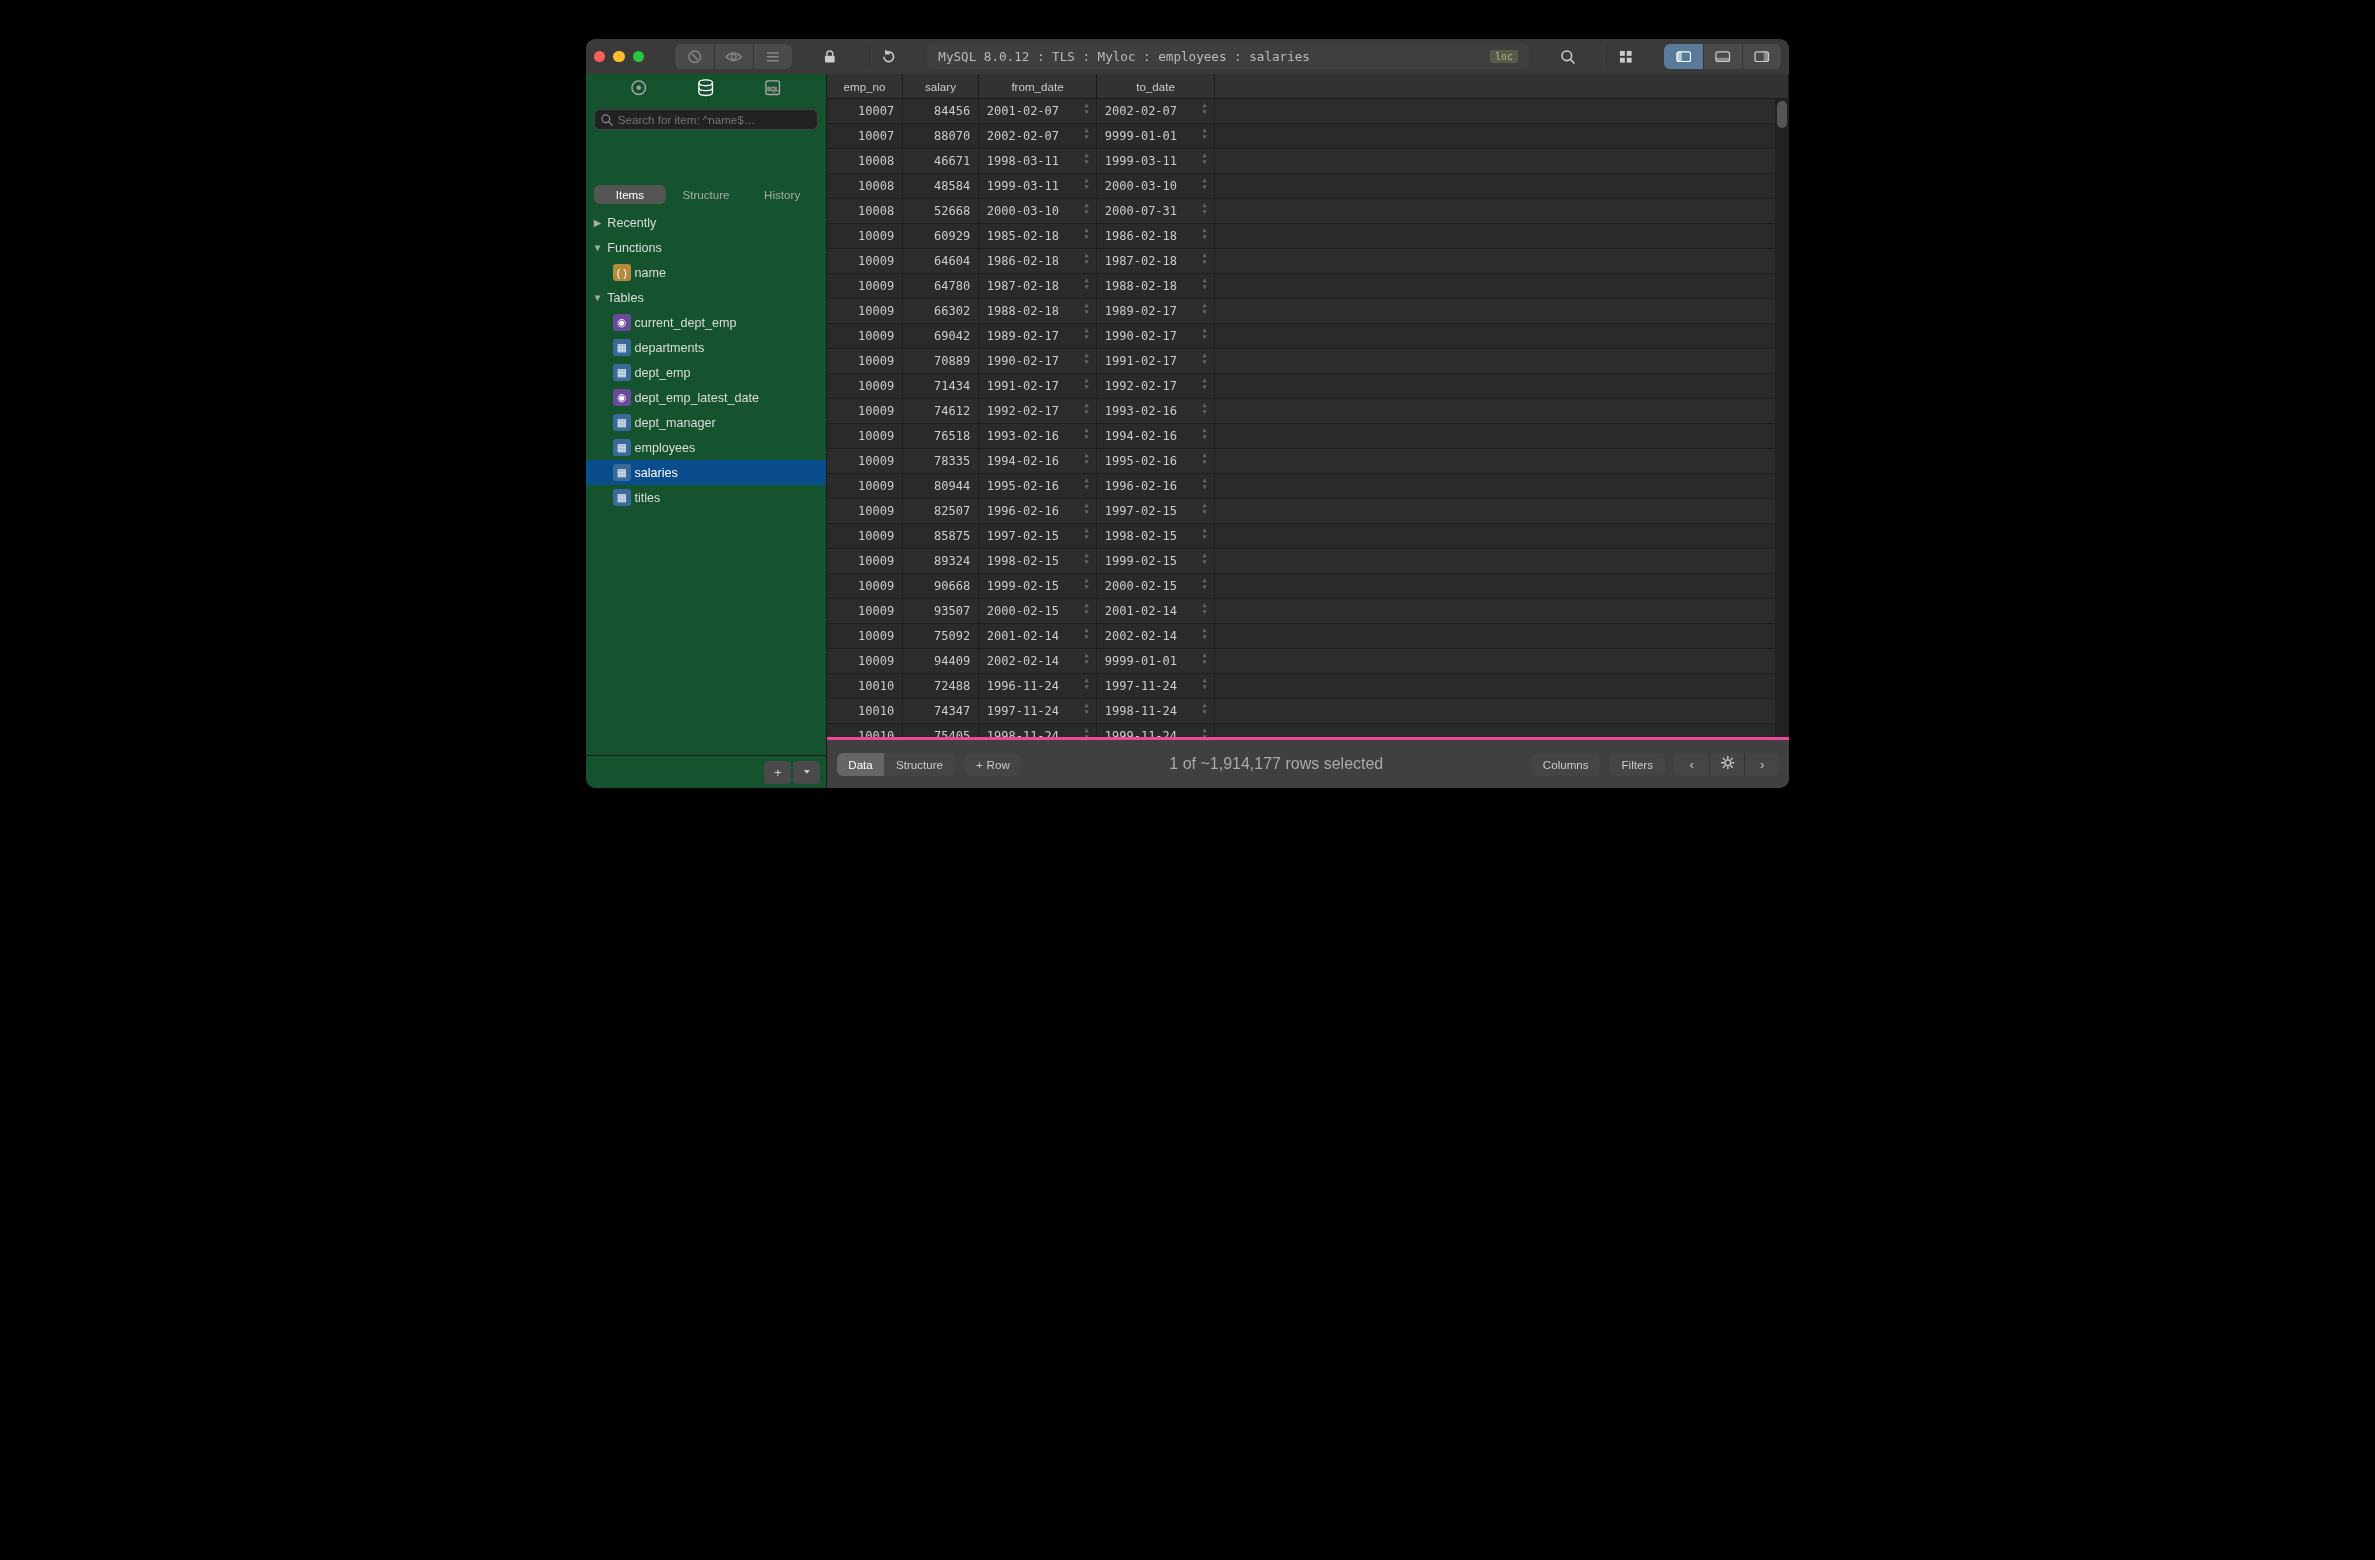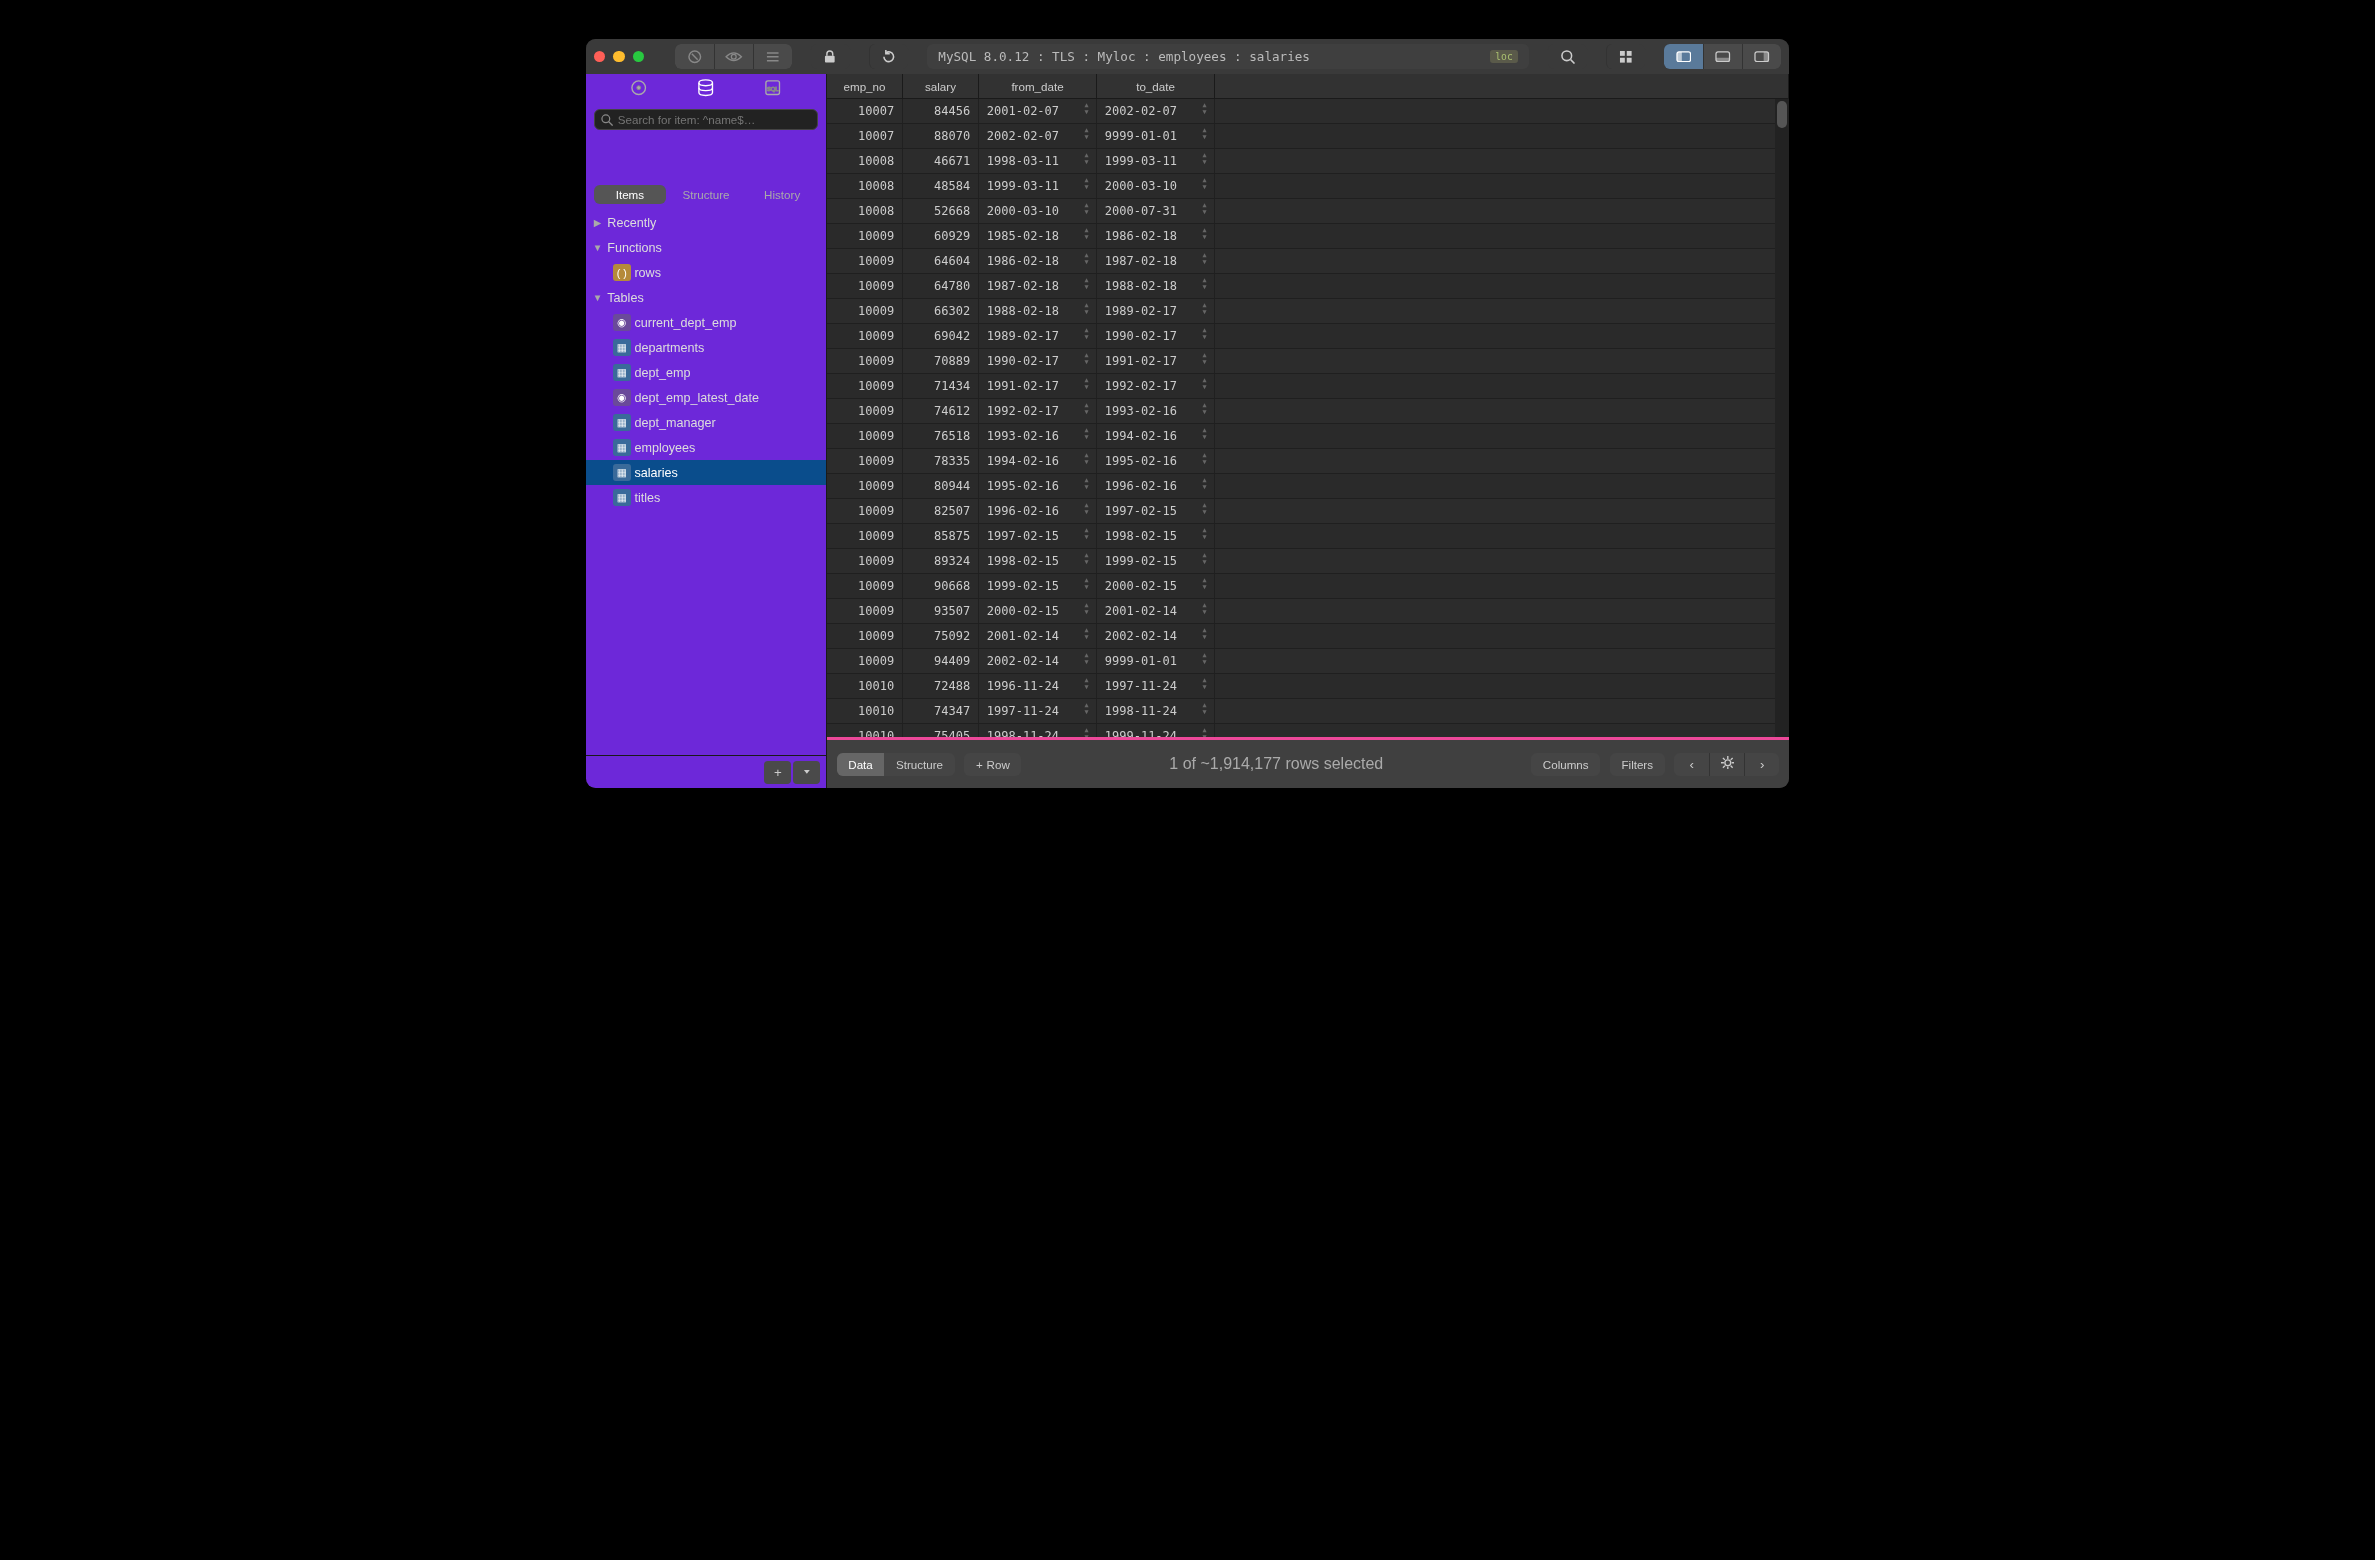--- a/index.html
+++ b/index.html
@@ -78,21 +78,21 @@
     border-radius: 2.9px;
     margin-left: 13px;
   }
   .content {
     flex: 1;
     display: flex;
     overflow: hidden;
   }
   .sidebar {
     width: 241px;
-    background: #6d28d9;
+    background: #14532d;
     display: flex;
     flex-direction: column;
     border-right: 1px solid #1a1a1a;
   }
   .sidebar-icons {
     height: 31px;
     display: flex;
     align-items: center;
     justify-content: space-around;
     padding: 0 19.4px;
@@ -432,21 +432,21 @@
         <div class="tree-item l1">
             <span class="chev">▶</span>
             <span>Recently</span>
           </div>
         <div class="tree-item l1">
             <span class="chev">▼</span>
             <span>Functions</span>
           </div>
         <div class="tree-item l2">
             <span class="tree-icon icon-func">( )</span>
-            <span>rows</span>
+            <span>name</span>
           </div>
         <div class="tree-item l1">
             <span class="chev">▼</span>
             <span>Tables</span>
           </div>
         <div class="tree-item l2">
             <span class="tree-icon icon-view">◉</span>
             <span>current_dept_emp</span>
           </div>
         <div class="tree-item l2">

